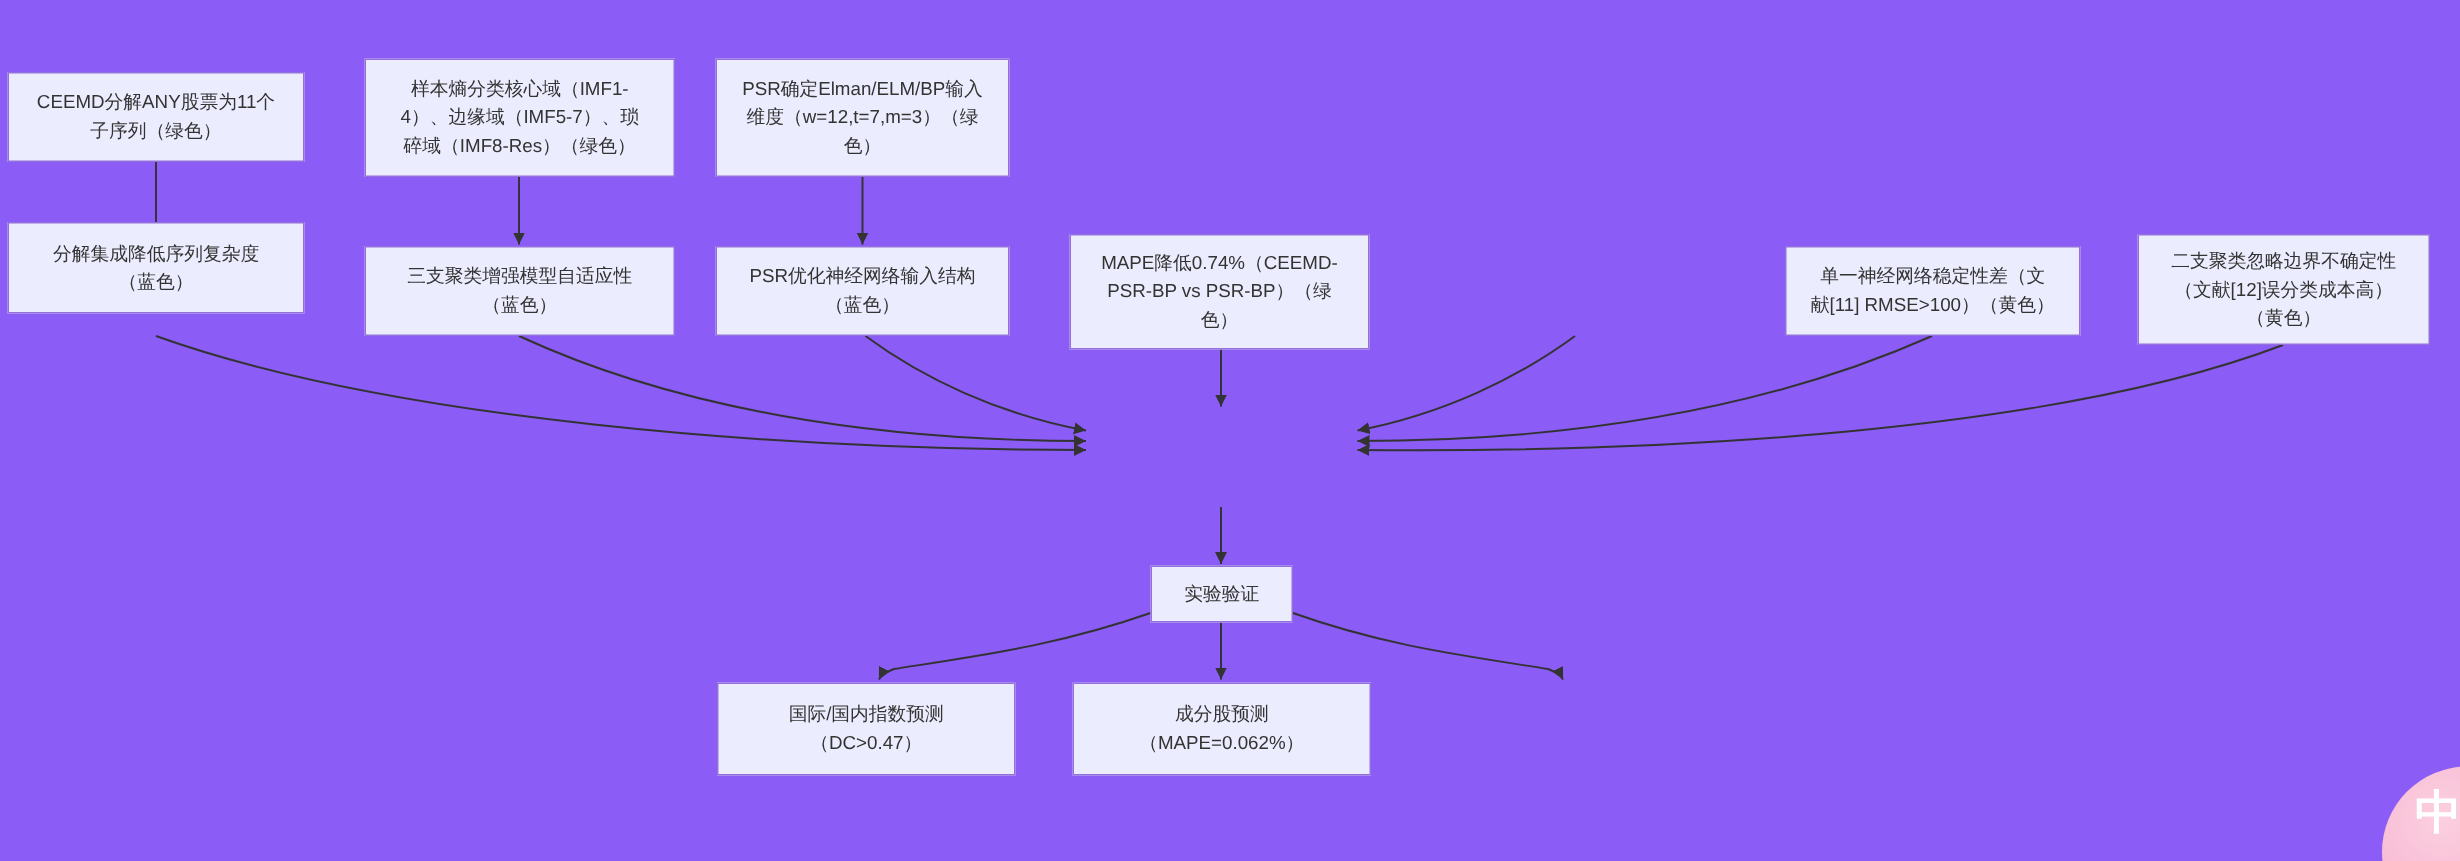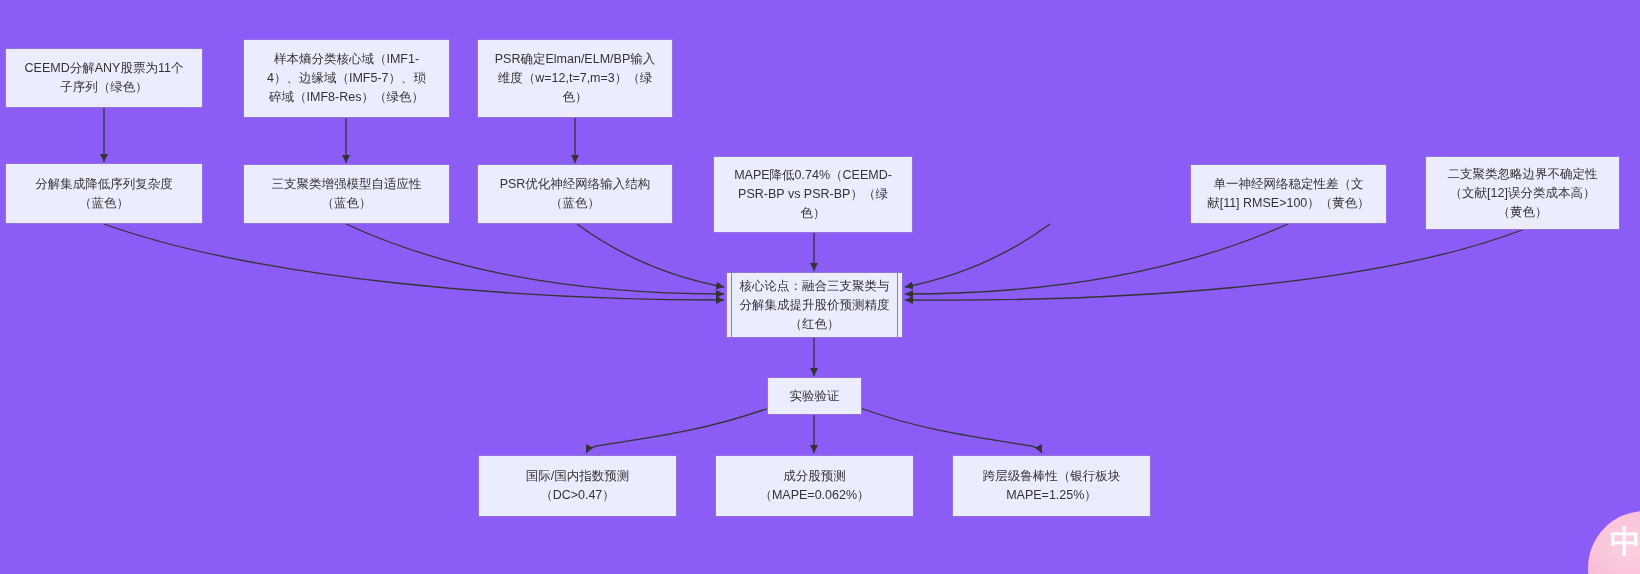--- a/index.html
+++ b/index.html
@@ -88,21 +88,21 @@
 4）、边缘域（IMF5-7）、琐
 碎域（IMF8-Res）（绿色）</span>
   </div>
 
   <div class="node" style="left:477px;top:39px;width:196px;height:79px">
     <span class="node-label">PSR确定Elman/ELM/BP输入
 维度（w=12,t=7,m=3）（绿
 色）</span>
   </div>
 
-  <div class="node" style="left:5px;top:163px;width:198px;height:61px">
+  <div class="node" style="left:5px;top:148px;width:198px;height:61px">
     <span class="node-label">分解集成降低序列复杂度
 （蓝色）</span>
   </div>
 
   <div class="node" style="left:243px;top:164px;width:207px;height:60px">
     <span class="node-label">三支聚类增强模型自适应性
 （蓝色）</span>
   </div>
 
   <div class="node" style="left:477px;top:164px;width:196px;height:60px">
@@ -121,44 +121,33 @@
     <span class="node-label">单一神经网络稳定性差（文
 献[11] RMSE&gt;100）（黄色）</span>
   </div>
 
   <div class="node" style="left:1425px;top:156px;width:195px;height:74px">
     <span class="node-label">二支聚类忽略边界不确定性
 （文献[12]误分类成本高）
 （黄色）</span>
   </div>
 
-  <div class="node subroutine" style="left:726px;top:272px;width:177px;height:66px">
-    <div class="sub-line left"></div>
-    <div class="sub-line right"></div>
-    <span class="node-label">核心论点：融合三支聚类与
-分解集成提升股价预测精度
-（红色）</span>
-  </div>
 
   <div class="node" style="left:767px;top:377px;width:95px;height:38px">
     <span class="node-label">实验验证</span>
   </div>
 
   <div class="node" style="left:478px;top:455px;width:199px;height:62px">
     <span class="node-label">国际/国内指数预测
 （DC&gt;0.47）</span>
   </div>
 
   <div class="node" style="left:715px;top:455px;width:199px;height:62px">
     <span class="node-label">成分股预测
 （MAPE=0.062%）</span>
   </div>
 
-  <div class="node" style="left:952px;top:455px;width:199px;height:62px">
-    <span class="node-label">跨层级鲁棒性（银行板块
-MAPE=1.25%）</span>
-  </div>
 
   <div class="badge">
     <span class="badge-label">中A</span>
   </div>
 
 </div>
 
 </body></html>

